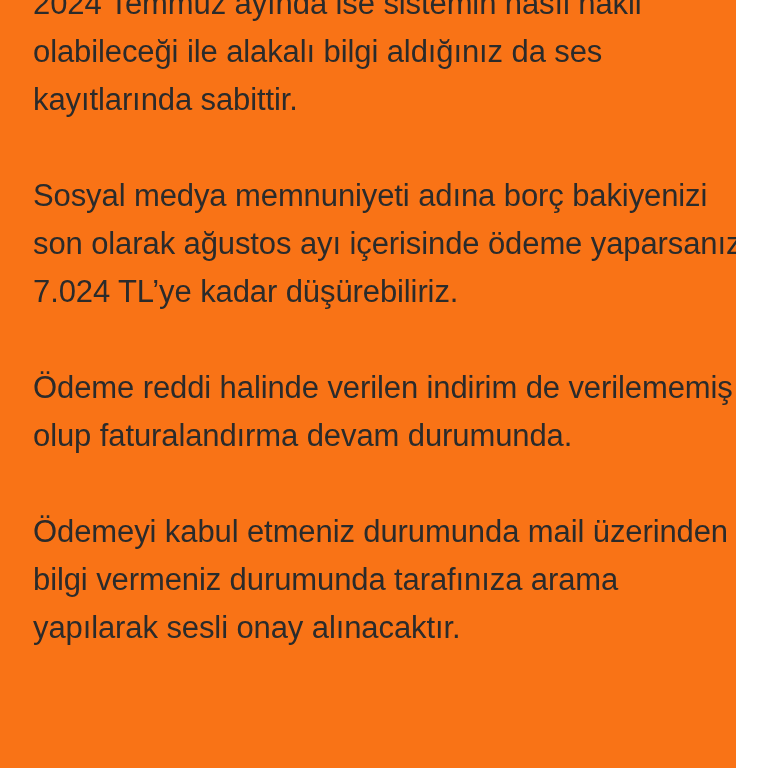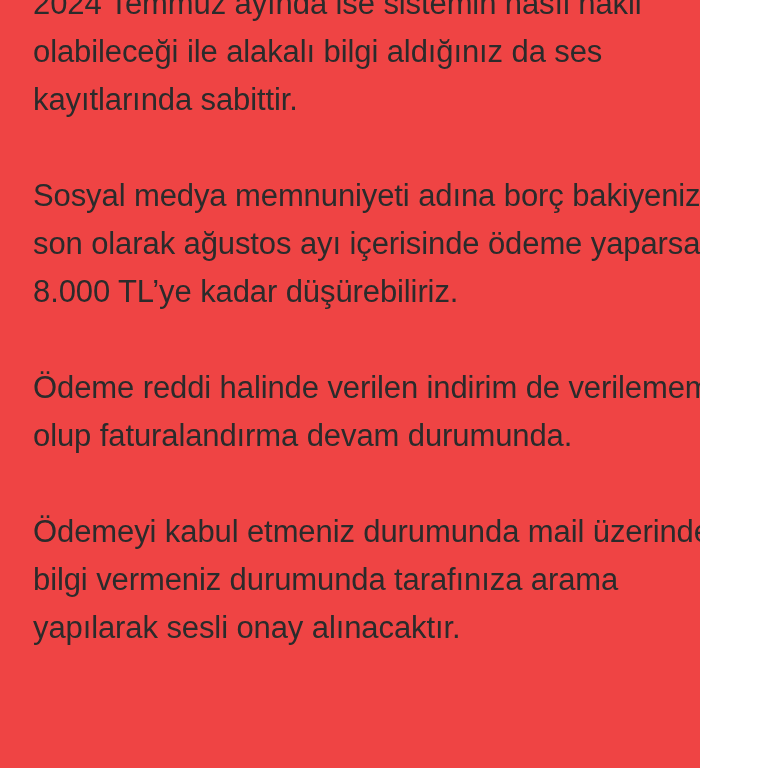--- a/index.html
+++ b/index.html
@@ -9,22 +9,23 @@
   }
 
   body {
     font-family: "Liberation Sans", sans-serif;
   }
 
   #screen {
     position: relative;
     width: 700px;
     height: 768px;
-    background: #ef4444;
+    background: #f97316;
     overflow: hidden;
+    padding-left: 36px;
   }
 
   
   #document-body {
     position: absolute;
     left: 33px;
     top: -20px;
     width: 712px;
     font-size: 31px;
     line-height: 48px;
@@ -45,20 +46,20 @@
 </style>
 </head>
 <body>
 
 <div id="screen">
   <div id="document-body">
 
     <p class="paragraph">2024 Temmuz ayında ise sistemin nasıl nakil olabileceği ile alakalı bilgi aldığınız da ses kayıtlarında sabittir.</p>
 
 
-    <p class="paragraph">Sosyal medya memnuniyeti adına borç bakiyenizi son olarak ağustos ayı içerisinde ödeme yaparsanız 8.000 TL’ye kadar düşürebiliriz.</p>
+    <p class="paragraph">Sosyal medya memnuniyeti adına borç bakiyenizi son olarak ağustos ayı içerisinde ödeme yaparsanız 7.024 TL’ye kadar düşürebiliriz.</p>
 
     <p class="paragraph">Ödeme reddi halinde verilen indirim de verilememiş olup faturalandırma devam durumunda.</p>
 
     <p class="paragraph">Ödemeyi kabul etmeniz durumunda mail üzerinden bilgi vermeniz durumunda tarafınıza arama yapılarak sesli onay alınacaktır.</p>
 
   </div>
 </div>
 
 </body></html>

